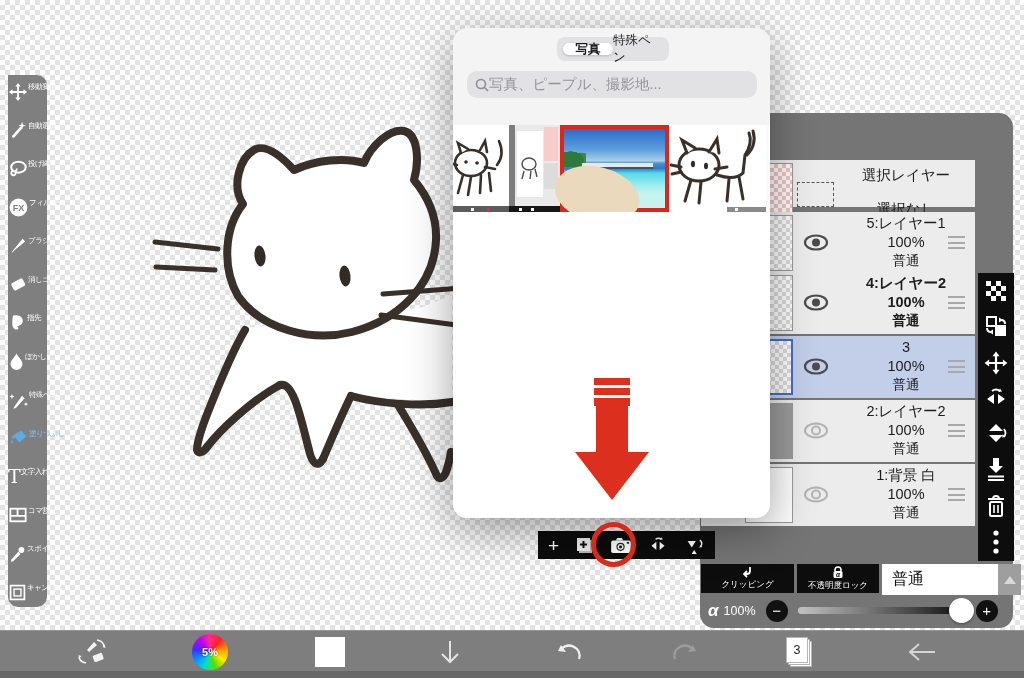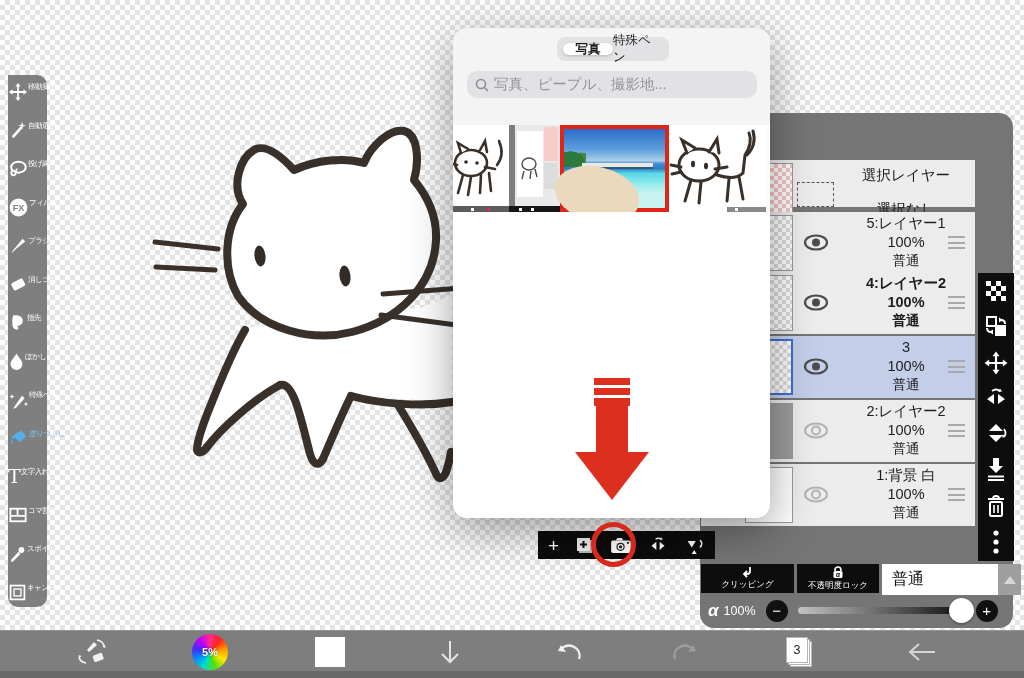--- a/index.html
+++ b/index.html
@@ -18,21 +18,21 @@
   .tool.sel .tlabel{color:#7fc5f2;}
 
   
   .popup{left:453px;top:28px;width:317px;height:490px;background:#f4f4f4;border-radius:14px;
     box-shadow:0 12px 45px rgba(0,0,0,.38);z-index:30;}
   .seg{position:absolute;left:104px;top:9px;width:112px;height:24px;background:#e2e2e4;
     border-radius:8px;display:flex;padding:6px;}
   .seg .segi{flex:1;display:flex;align-items:center;justify-content:center;font-size:12.5px;color:#1c1c1e;border-radius:6px;}
   .seg .segi.on{background:#fff;font-weight:bold;box-shadow:0 1px 3px rgba(0,0,0,.18);}
   .search{position:absolute;left:14px;top:43px;width:290px;height:27px;background:#e2e2e4;
-    border-radius:10px;display:flex;align-items:center;padding:0 8px;gap:5px;}
+    border-radius:10px;display:flex;align-items:center;padding:0 8px;}
   .search .ph{font-size:14.5px;color:#93939a;}
   .thumbstrip{position:absolute;left:0;top:97px;width:317px;height:87px;background:#fbfbfb;display:flex;}
   .th{position:relative;height:87px;overflow:hidden;background:#fff;}
   .th-bar{position:absolute;left:0;bottom:0;width:100%;height:6px;background:#5c5c5c;}
   .th-dot{position:absolute;bottom:1.5px;width:3px;height:3px;background:#fff;}
   .beach{position:relative;width:109px;height:87px;border:4px solid #e02517;background:linear-gradient(#2a6cc8 0%,#5d9fdc 26%,#aacde8 40%,#3f8fd4 44%,#2f7cc0 50%,#58d8e8 56%,#9feef0 72%,#c8f2ef 82%);}
   .beach .trees{position:absolute;left:0;top:26%;width:22%;height:22%;background:radial-gradient(ellipse at 30% 60%,#2e7a3c 60%,transparent 62%),radial-gradient(ellipse at 75% 75%,#3c8a46 55%,transparent 58%);}
   .beach .pier{position:absolute;left:18%;top:43%;width:70%;height:5%;background:#e9e9e2;box-shadow:0 2px 0 rgba(40,60,70,.55);}
   .beach .sand{position:absolute;left:-10%;bottom:-18%;width:85%;height:70%;background:#ead9bc;border-radius:50%;transform:rotate(14deg);}
   .whitearea{position:absolute;left:0;top:184px;width:317px;height:306px;background:#fff;border-radius:0 0 14px 14px;}

